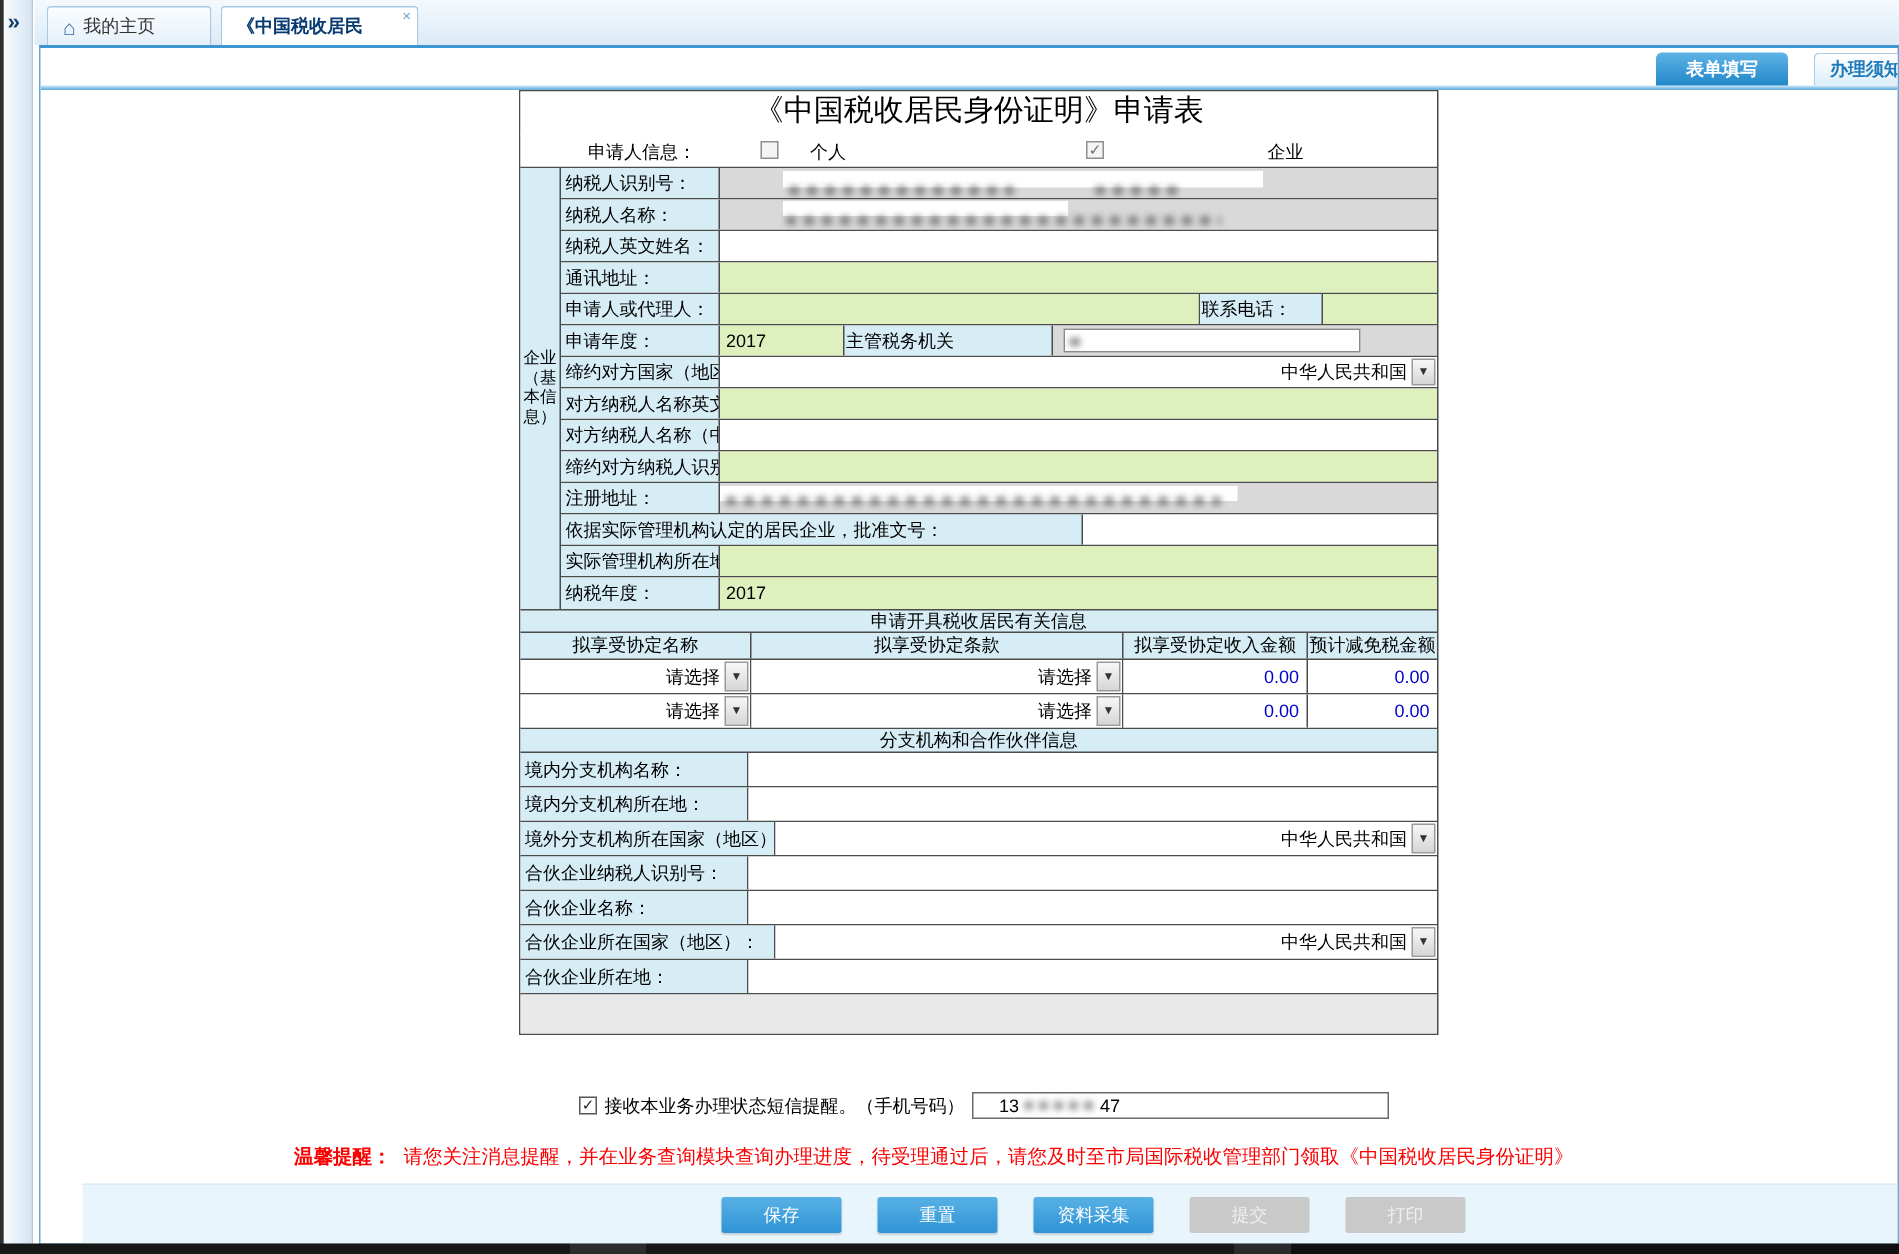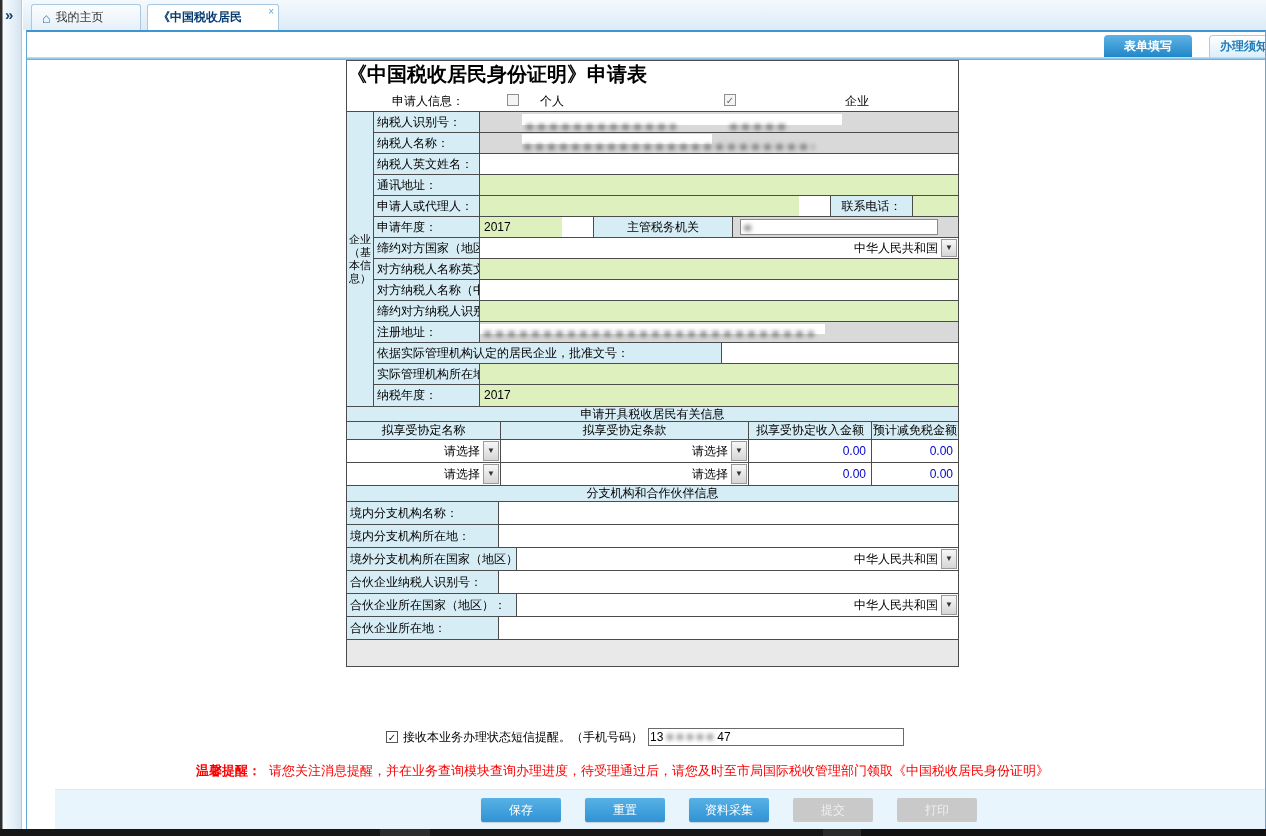--- a/index.html
+++ b/index.html
@@ -31,40 +31,40 @@
   .subtab-line { position:absolute; left:0; top:25px; width:100%; height:3px;
     background:linear-gradient(#cfe7f6,#58abde); }
   .subtab { position:absolute; top:3px; height:22px; border-radius:4px 4px 0 0; font-size:12px; font-weight:bold;
     display:flex; align-items:center; justify-content:center; }
   .subtab.active { left:1077px; width:88px; background:linear-gradient(#5fb3e6,#2187c8); color:#fff; }
   .subtab.idle { left:1182px; width:70px; background:linear-gradient(#ffffff,#dceefa); color:#1d7ab8;
     border:1px solid #a9cfe8; border-bottom:none; }
 
   
   .ftable { position:absolute; left:319px; top:28px; width:613px; border:1px solid #4c4c4c; font-size:12px; color:#000; }
-  .title-row { height:28px; line-height:26px; font-size:20px; font-weight:bold; background:#fff; }
+  .title-row { height:28px; line-height:26px; text-align:center; font-size:20px; font-weight:normal; background:#fff; }
   .applicant-row { position:relative; height:22px; line-height:22px; border-top:1px solid #fff; background:#fff; }
   .applicant-row span { position:absolute; }
 
   .cb { display:inline-block; width:12px; height:12px; border:1px solid #8f8f8f; background:#f4f4f4;
     text-align:center; line-height:11px; font-size:10px; color:#6b6b6b; }
   .cb.dark { background:#fff; border-color:#555; color:#1a1a1a; font-weight:bold; }
 
   .topsect { display:flex; border-top:1px solid #4c4c4c; }
   .vcell { flex:none; width:27px; border-right:1px solid #4c4c4c; background:#d6edf5;
     display:flex; align-items:center; justify-content:center; text-align:center;
     font-size:11px; line-height:13px; word-break:break-all; padding:2px 8px; }
   .toprows { flex:1; min-width:0; }
 
   .trow { display:flex; height:21px; line-height:20px; border-bottom:1px solid #4c4c4c; }
   .toprows .trow:last-child { border-bottom:none; }
   .lbl { flex:none; width:106px; background:#d6edf5; border-right:1px solid #4c4c4c;
     padding:0 3px; white-space:nowrap; overflow:hidden; }
   .lbl.wide { width:348px; }
-  .lbl.mid { border-left:1px solid #4c4c4c; text-align:center; padding:0 1px;margin-left:31px; }
+  .lbl.mid { border-left:1px solid #4c4c4c; text-align:left; padding:0 1px; }
   .val { flex:1; min-width:0; position:relative; padding:0 4px; }
   .green { background:#ddf0bd; }
   .gray  { background:#d9d9d9; }
   .white { background:#fff; }
 
   .redact { position:absolute; background:#fff; }
   .smudge { position:absolute; height:6px; border-radius:2px; filter:blur(2px);
     background:repeating-linear-gradient(90deg,rgba(60,60,60,.55) 0 7px,rgba(60,60,60,0) 7px 12px); }
 
   .inset-input { position:absolute; top:2px; height:16px; background:#fff; border:1px solid #8a8a8a; }
@@ -86,22 +86,22 @@
   .w1 { flex:none; width:154px; } .w2 { flex:none; width:248px; } .w3 { flex:none; width:123px; } .w4 { flex:1; }
   .amt { text-align:right; padding:0 5px; color:#0000cc; background:#fff; }
 
   .brow { display:flex; height:23px; line-height:22px; border-bottom:1px solid #4c4c4c; }
   .brow .lbl { width:152px; }
   .gray-footer { height:26px; background:#e9e9e9; }
 
   
   .sms-row { position:absolute; left:359px; top:695px; height:20px; display:flex; align-items:center;
     font-size:12px; color:#000; gap:5px; }
-  .phone-input { width:256px; height:18px; border:1px solid #6a6a6a; background:#fff;
-    display:inline-flex; align-items:center; padding:0 1px; position:relative; }
+  .phone-input { width:278px; height:18px; border:1px solid #6a6a6a; background:#fff;
+    display:inline-flex; align-items:center; padding:0 17px; position:relative; }
   .phone-smudge { display:inline-block; width:46px; height:6px; margin:0 4px; filter:blur(2px);
     background:repeating-linear-gradient(90deg,rgba(60,60,60,.5) 0 6px,rgba(60,60,60,0) 6px 10px); }
 
   .notice { position:absolute; left:169px; top:730px; font-size:13px; color:#fa0000; white-space:nowrap; }
   .notice b { margin-right:8px; font-weight:bold; }
 
   .action-band { position:absolute; left:0; right:0; top:757px; height:43px; background:#e9f5fd;
     border-top:1px solid #d9ebf7;margin-left:28px; }
   .btn-row { position:absolute; left:426px; top:8px; display:flex; gap:24px; }
   .btn { width:80px; height:24px; border-radius:2px; font-size:12px; color:#fff;
@@ -288,20 +288,24 @@
       <div class="brow">
           <div class="lbl">境内分支机构所在地：</div>
           <div class="val white"></div>
         </div>
       <div class="brow">
         <div class="lbl" style="width:170px">境外分支机构所在国家（地区）：</div>
         <div class="combo"><span>中华人民共和国</span><span class="combo-btn">▼</span></div>
       </div>
       <div class="brow">
           <div class="lbl">合伙企业纳税人识别号：</div>
+          <div class="val white"></div>
+        </div>
+      <div class="brow">
+          <div class="lbl">合伙企业名称：</div>
           <div class="val white"></div>
         </div>
       <div class="brow">
         <div class="lbl" style="width:170px">合伙企业所在国家（地区）：</div>
         <div class="combo"><span>中华人民共和国</span><span class="combo-btn">▼</span></div>
       </div>
       <div class="brow">
           <div class="lbl">合伙企业所在地：</div>
           <div class="val white"></div>
         </div>

